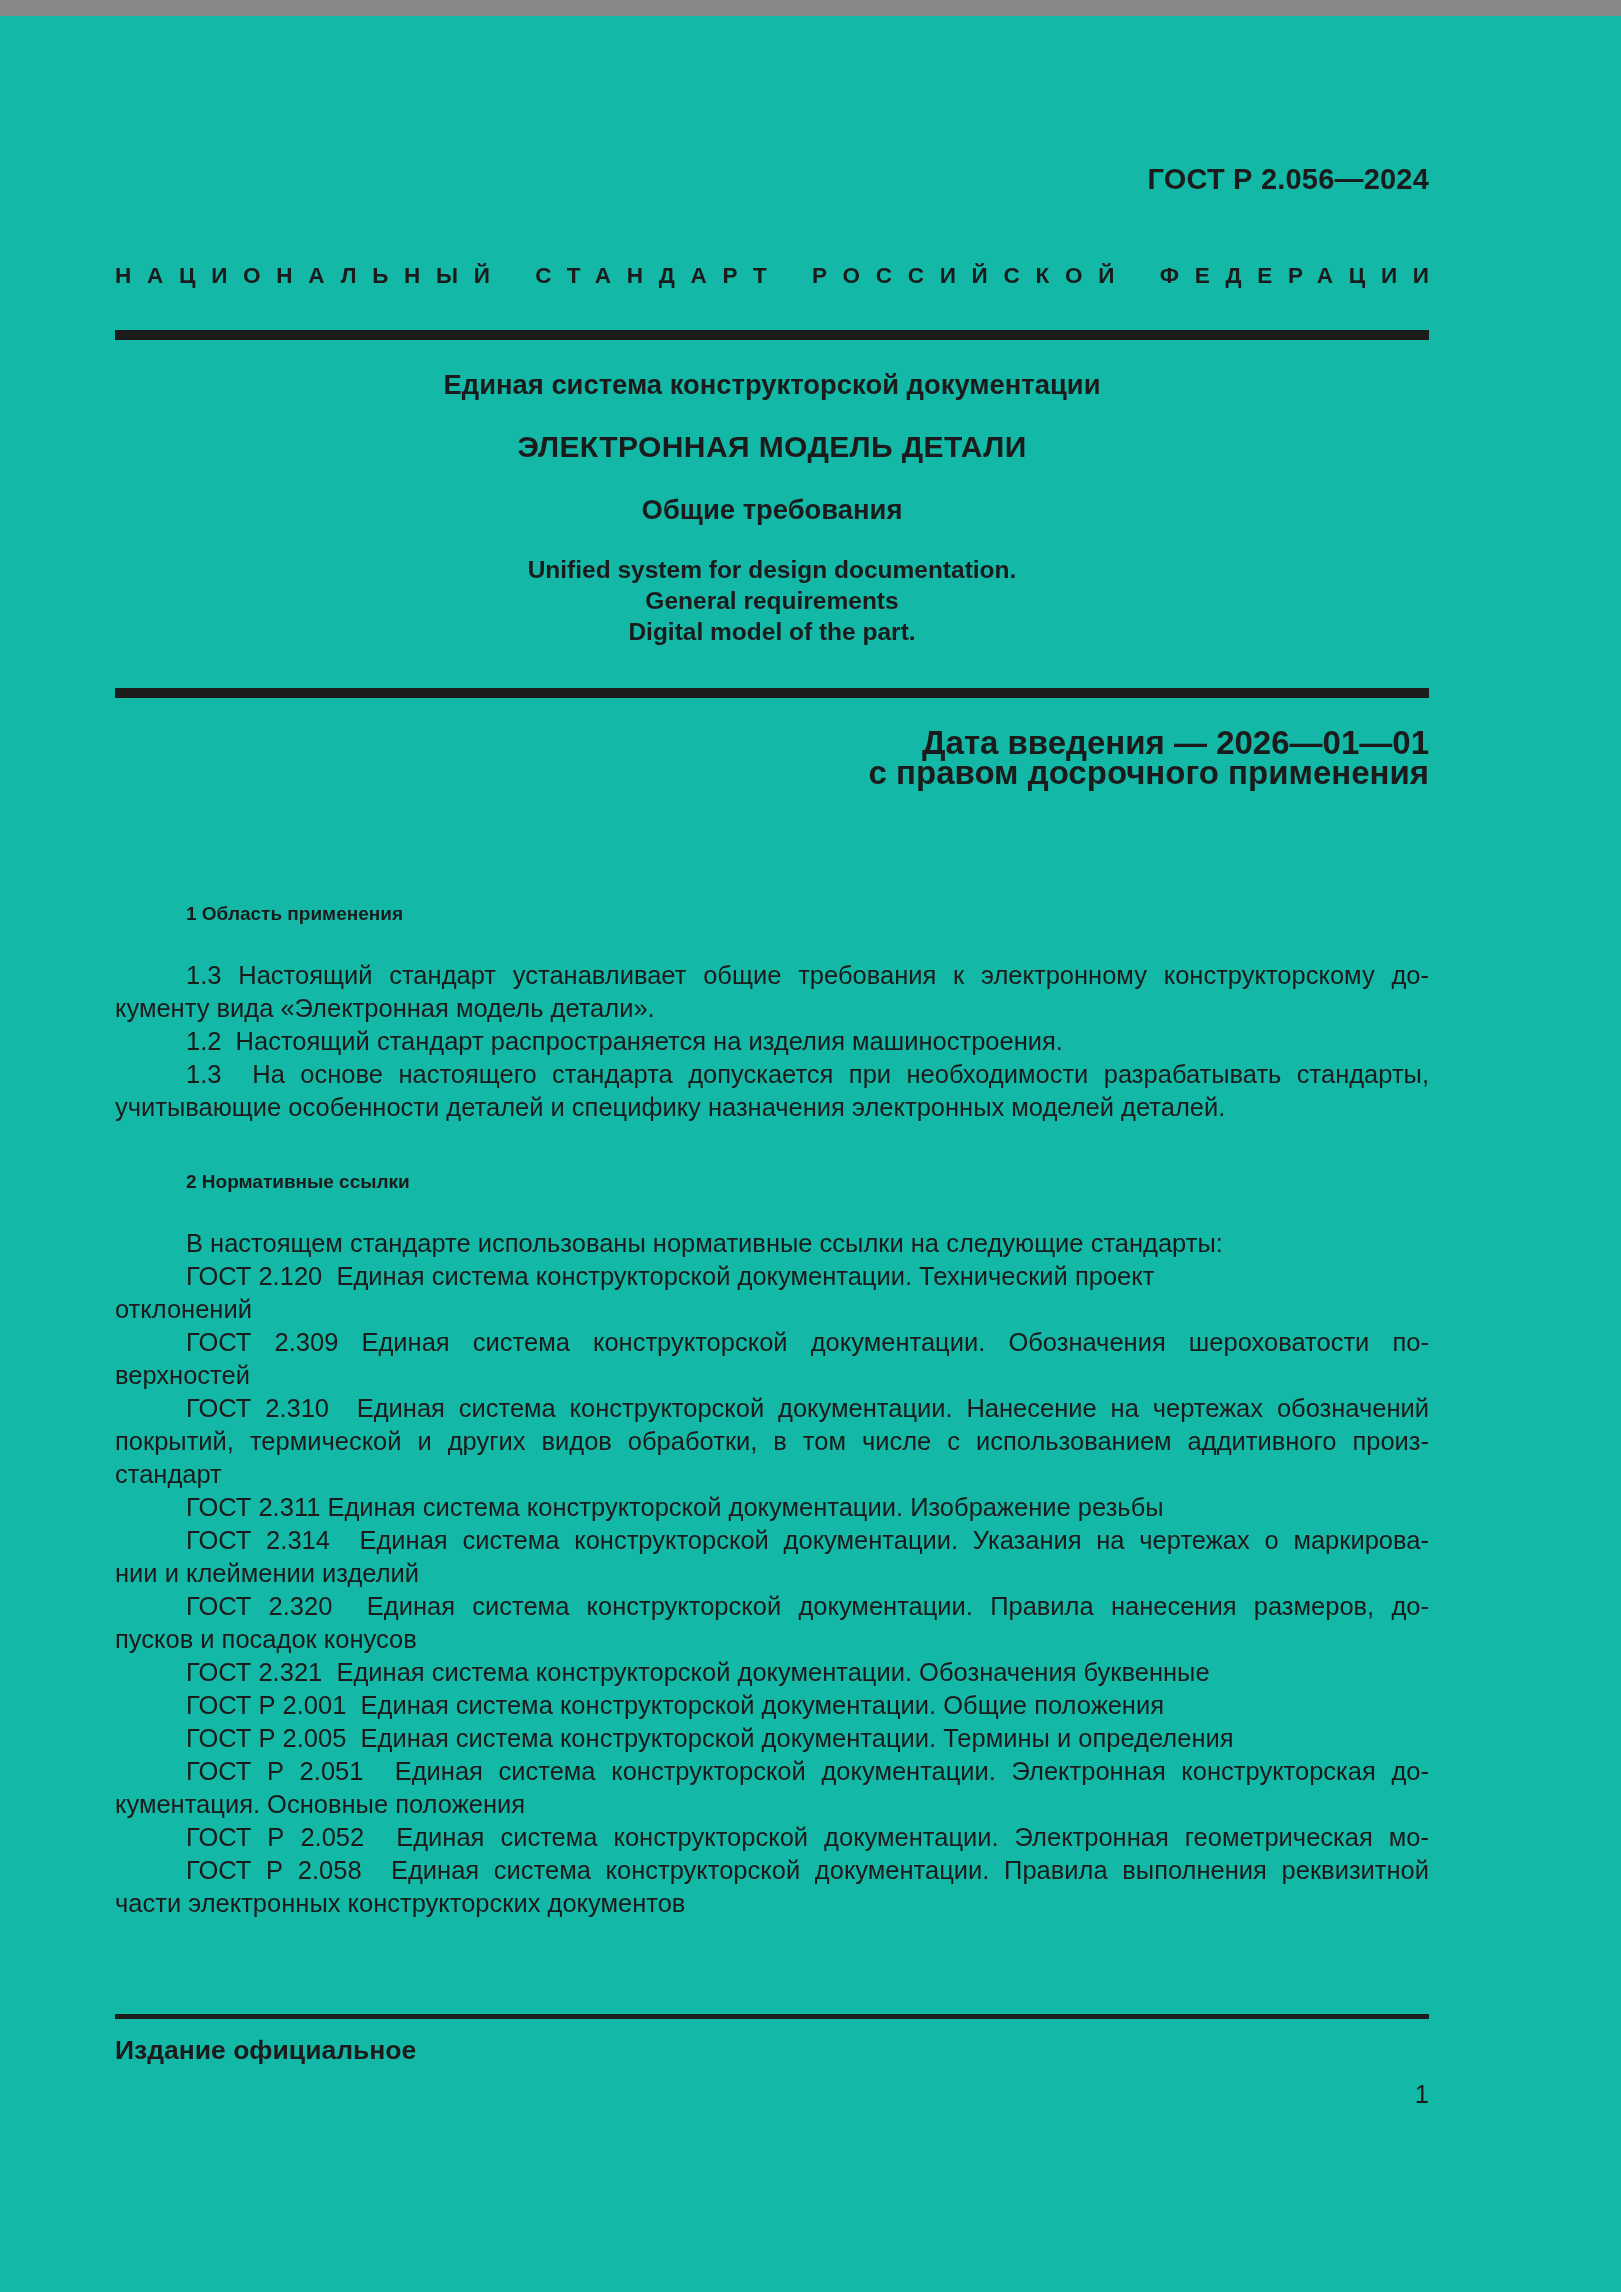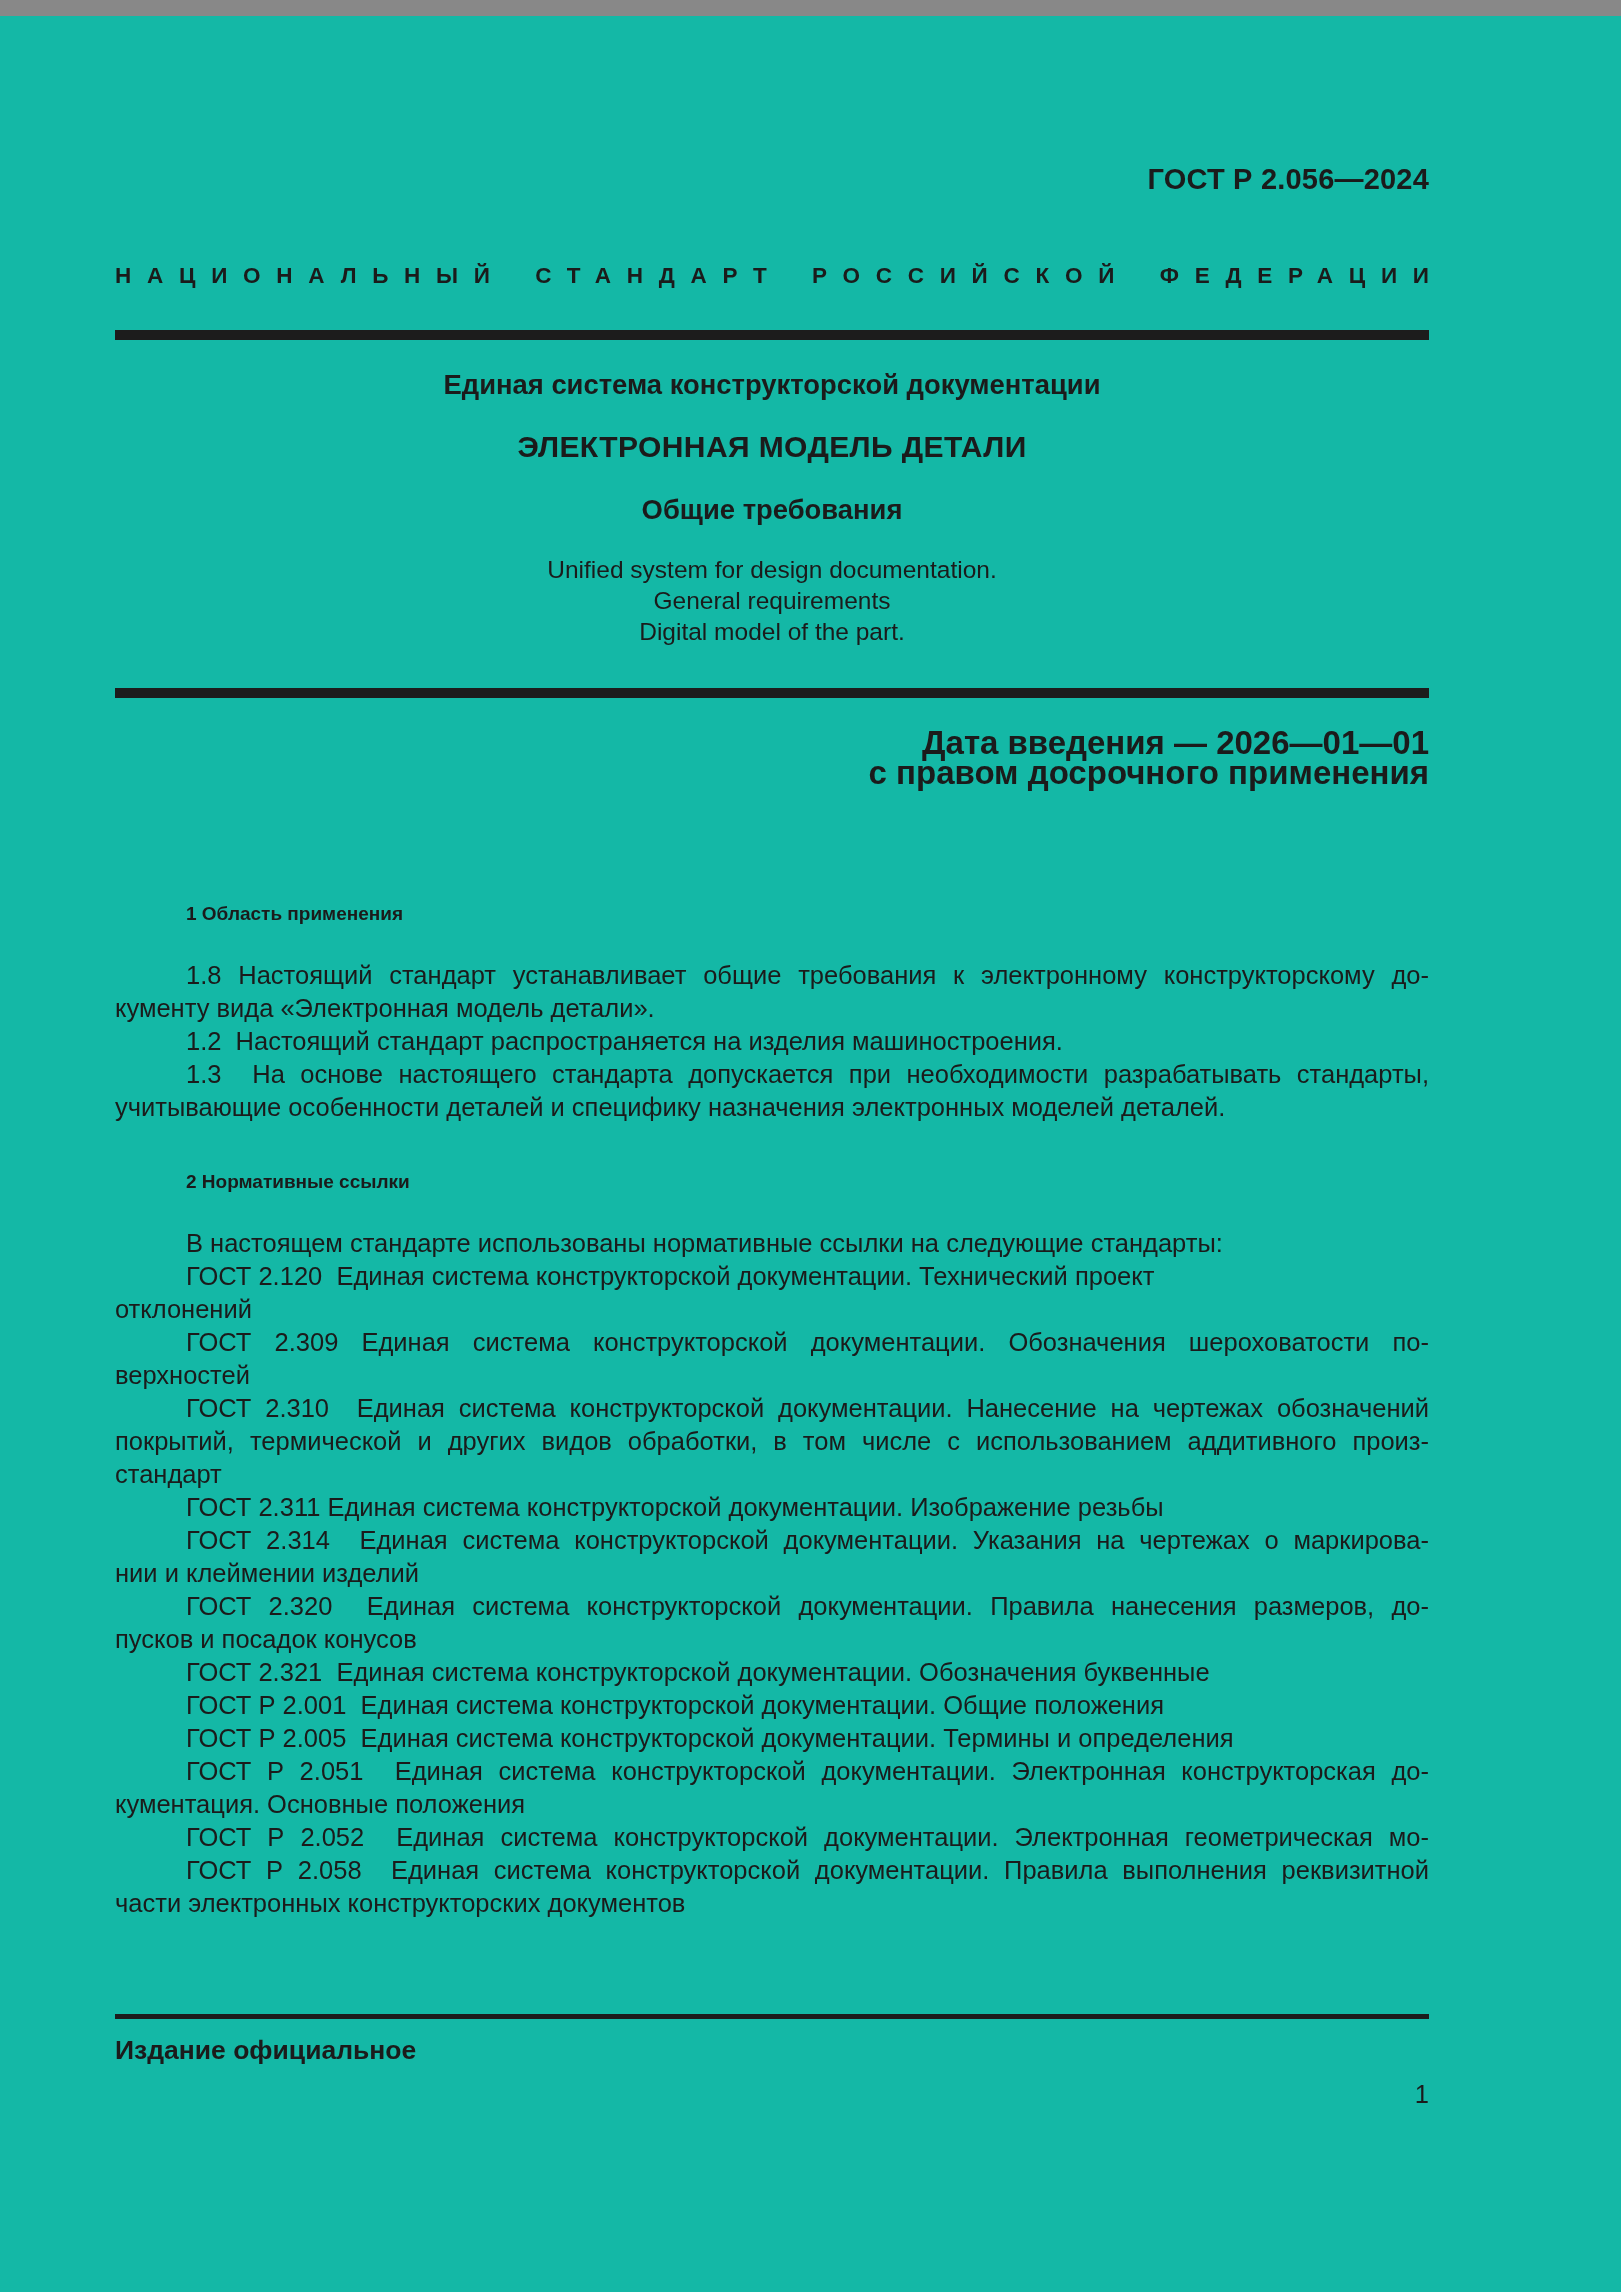--- a/index.html
+++ b/index.html
@@ -21,21 +21,21 @@
 
   .bar{position:absolute;left:115px;width:1314px;height:9.8px;background:#1c1c1c;}
   .bar-top{top:314px;}
   .bar-mid{top:672px;}
 
   
   .title-block{top:353px;text-align:center;}
   .tb-system{font-size:27.4px;font-weight:bold;margin:0 0 29px 0;}
   .tb-title{font-size:30px;font-weight:bold;margin:0 0 30px 0;letter-spacing:0.4px;}
   .tb-subtitle{font-size:27.4px;font-weight:bold;margin:0 0 28px 0;}
-  .tb-en{font-size:24.5px;line-height:31px;font-weight:normal;}
+  .tb-en{font-size:24.5px;line-height:31px;font-weight:bold;}
 
   
   .date-block{top:712px;text-align:right;font-size:33px;font-weight:bold;line-height:30px;}
 
   
   .section{position:absolute;left:115px;width:1314px;}
   .sec-0{top:887px;}
   .sec-1{top:1155px;}
   .sec-heading{font-size:19px;font-weight:bold;padding-left:71px;height:56px;box-sizing:border-box;}
   .sec-lines{font-size:25.5px;line-height:33px;}
@@ -79,21 +79,21 @@
 
   <div class="col date-block">
     <div>Дата введения — 2026—01—01</div>
     <div>с правом досрочного применения</div>
   </div>
 
   <div>
       <div class="section sec-0">
         <div class="sec-heading">1 Область применения</div>
         <div class="sec-lines">
-          <div class="ln-j ind">1.8 Настоящий стандарт устанавливает общие требования к электронному конструкторскому до-</div>
+          <div class="ln-j ind">1.3 Настоящий стандарт устанавливает общие требования к электронному конструкторскому до-</div>
           <div class="ln">кументу вида «Электронная модель детали».</div>
           <div class="ln ind">1.2  Настоящий стандарт распространяется на изделия машиностроения.</div>
           <div class="ln-j ind">1.3&nbsp; На основе настоящего стандарта допускается при необходимости разрабатывать стандарты,</div>
           <div class="ln">учитывающие особенности деталей и специфику назначения электронных моделей деталей.</div>
         </div>
       </div>
       <div class="section sec-1">
         <div class="sec-heading">2 Нормативные ссылки</div>
         <div class="sec-lines">
           <div class="ln ind">В настоящем стандарте использованы нормативные ссылки на следующие стандарты:</div>

